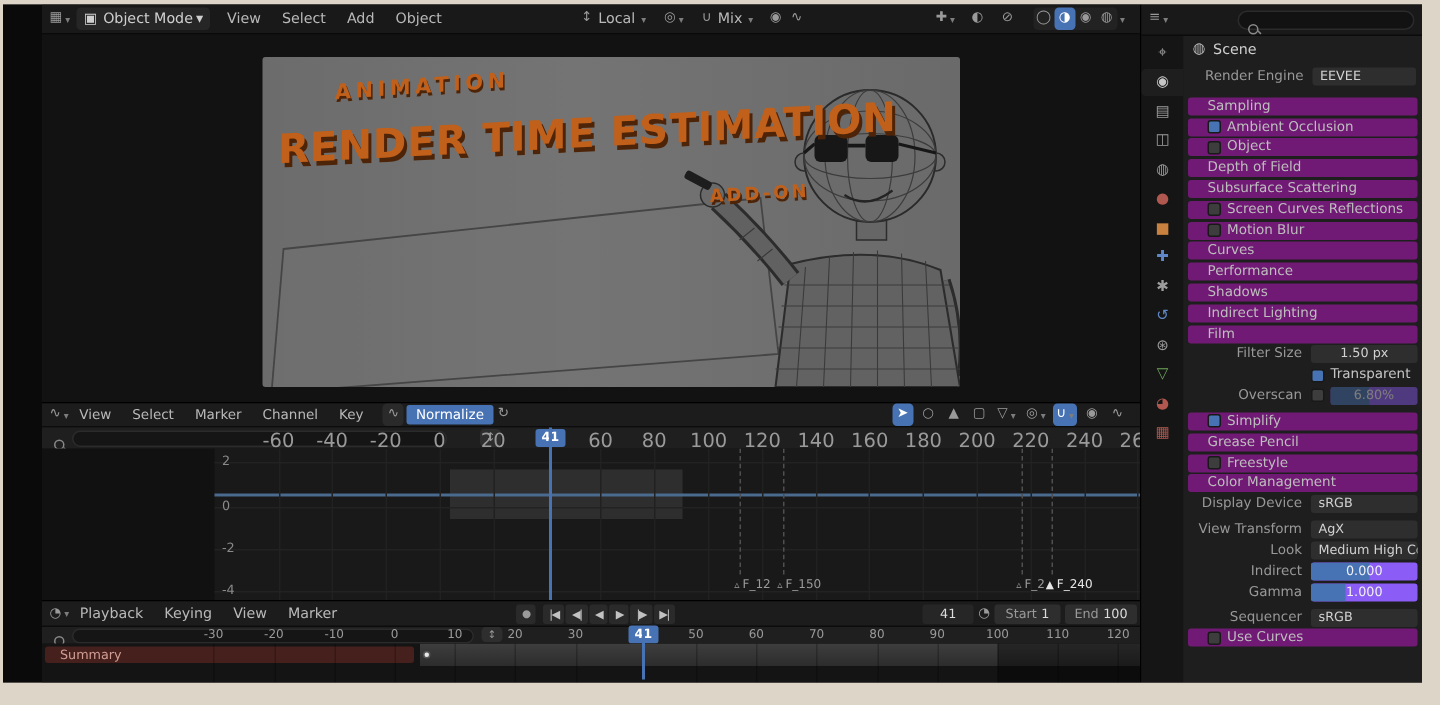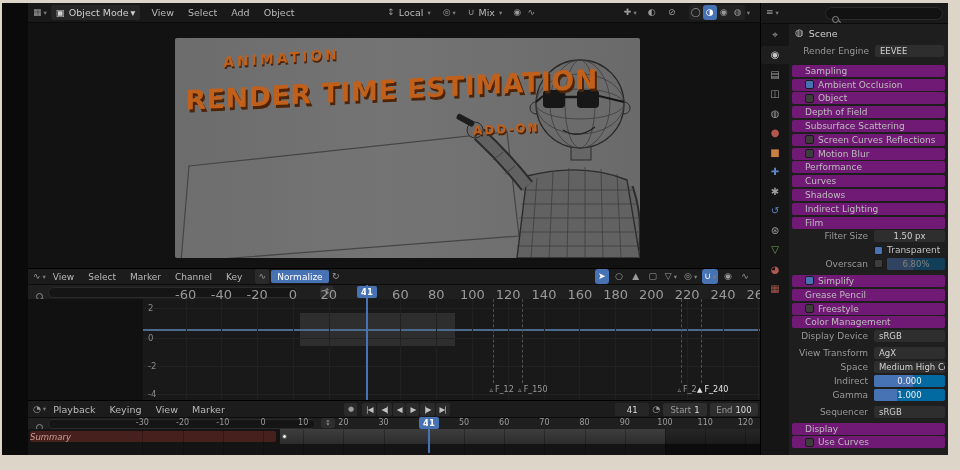--- a/index.html
+++ b/index.html
@@ -60,40 +60,40 @@
   .tl-header { left:0; top:0; right:0; height:17px; background:#1c1c1c; display:flex; align-items:center; border-bottom:1px solid #0c0c0c; }
   .transport { position:absolute; left:316px; top:2px; display:flex; align-items:center; gap:1px; }
   .tbtn { background:#2a2a2a; border-radius:2px; height:13px; display:flex; align-items:center; padding:0 4px; font-size:7.5px; color:#c2c2c2; letter-spacing:-1px; }
   .fields { position:absolute; right:2px; top:2px; display:flex; align-items:center; gap:3px; }
   .ffield { background:#2e2e2e; border-radius:2px; height:13px; display:flex; align-items:center; justify-content:center; font-size:8.5px; color:#dcdcdc; }
   .flabel { color:#9a9a9a; margin-right:3px; }
   .tl-ruler { left:0; top:17px; right:0; height:11px; background:#1f1f1f; }
   .tl-ruler .tick { top:0; font-size:8px; }
   .tl-chan { left:0; top:28px; right:0; bottom:0; background:#141414; overflow:hidden; }
   .sumbar { position:absolute; left:2px; top:2px; width:246px; height:11px; background:#46201d; border-radius:2px; display:flex; align-items:center; }
-  .sumbar span { font-size:8.5px; color:#cf9d94; margin-left:0;font-style:italic; }
+  .sumbar span { font-size:8.5px; color:#cf9d94; margin-left:10px; }
   .kfband { position:absolute; left:252px; right:0; top:0px; height:15px; background:linear-gradient(180deg,#3e3e3e,#2c2c2c); }
   .kfdot { position:absolute; left:254px; top:5px; width:5px; height:5px; background:#e8e8e8; border-radius:50%; border:1px solid #555; }
   .outrange { position:absolute; left:637px; right:0; top:0; bottom:0; background:rgba(0,0,0,.38); }
 
   
   .props { left:758px; top:0; width:188px; height:452px; background:#1e1e1e; border-left:1px solid #000; }
   .p-header { left:0; top:0; right:0; height:21px; background:#191919; border-bottom:1px solid #0b0b0b; }
   .p-tabs { left:0; top:21px; width:28px; bottom:0; background:#151515; }
   .tab { position:absolute; left:0; width:28px; height:18px; display:flex; align-items:center; justify-content:center; font-size:10px; }
   .tab.active { background:#1e1e1e; border-radius:3px 0 0 3px; }
   .p-body { left:28px; top:21px; right:0; bottom:0; background:#1e1e1e; overflow:hidden; }
   .bcrumb { display:flex; align-items:center; height:16px; padding:2px 4px 0 6px; }
   .bcrumb .ic { font-size:10px; color:#b8b8b8; }
   .bcrumb span.txt { font-size:9.5px; color:#cfcfcf; margin-left:5px; }
   .engrow { display:flex; align-items:center; height:16px; padding:0 4px; margin-top:3px; }
   .plabel { width:82px; text-align:right; font-size:9px; color:#989898; padding-right:6px; white-space:nowrap; overflow:hidden; }
   .wdrop,.wval { flex:1; background:#2e2e2e; border-radius:2px; height:12px; line-height:12px; font-size:8.5px; color:#d2d2d2; padding:0 5px; white-space:nowrap; overflow:hidden; }
   .wval { text-align:center; }
-  .wslider { flex:1; position:relative; background:#0369a1; border-radius:2px; height:12px; overflow:hidden; }
+  .wslider { flex:1; position:relative; background:#8b5cf6; border-radius:2px; height:12px; overflow:hidden; }
   .wslider .fill { position:absolute; left:0; top:0; bottom:0; background:#4772b3; }
   .wslider .txt { position:relative; display:block; text-align:center; font-size:8.5px; color:#f0f0f0; line-height:12px; }
   .wslider.dis { opacity:.45; }
   .rows { padding:4px 3px 0 3px; }
   .prow { display:flex; align-items:center; height:12px; margin-top:1.8px; }
   .prow.gap { margin-top:5px; }
   .phead { background:#701a75; border-radius:2px; padding:0 4px; }
   .phead .arr { font-size:7px; color:#9a9a9a; width:9px; }
   .phead .lbl { font-size:9px; color:#bdbdbd; white-space:nowrap; }
   .cb { width:9px; height:9px; border-radius:2px; background:#3d3d3d; border:1px solid #191919; margin-right:4px; display:flex; align-items:center; justify-content:center; font-size:7px; color:#fff; flex:none; }
@@ -491,25 +491,25 @@
             <span class="cb"></span>
             <span class="lbl">Screen Curves Reflections</span>
           </div>
           <div class="prow phead">
             <span class="arr"></span>
             <span class="cb"></span>
             <span class="lbl">Motion Blur</span>
           </div>
           <div class="prow phead">
             <span class="arr"></span>
+            <span class="lbl">Curves</span>
+          </div>
+          <div class="prow phead">
+            <span class="arr"></span>
             <span class="lbl">Performance</span>
-          </div>
-          <div class="prow phead">
-            <span class="arr"></span>
-            <span class="lbl">Curves</span>
           </div>
           <div class="prow phead">
             <span class="arr"></span>
             <span class="lbl">Shadows</span>
           </div>
           <div class="prow phead">
             <span class="arr"></span>
             <span class="lbl">Indirect Lighting</span>
           </div>
           <div class="prow phead">
@@ -553,45 +553,41 @@
           </div>
           <div class="prow">
             <span class="plabel">Display Device</span>
             <span class="wdrop">sRGB</span>
           </div>
           <div class="prow gap">
             <span class="plabel">View Transform</span>
             <span class="wdrop">AgX</span>
           </div>
           <div class="prow">
-            <span class="plabel">Space</span>
+            <span class="plabel">Look</span>
             <span class="wdrop">Medium High Contrast</span>
           </div>
           <div class="prow">
             <span class="plabel">Indirect</span>
             <div class="wslider">
               <div class="fill" style="width: 55%;"></div>
               <span class="txt">0.000</span>
             </div>
           </div>
           <div class="prow">
             <span class="plabel">Gamma</span>
             <div class="wslider">
               <div class="fill" style="width: 33%;"></div>
               <span class="txt">1.000</span>
             </div>
           </div>
           <div class="prow gap">
             <span class="plabel">Sequencer</span>
             <span class="wdrop">sRGB</span>
           </div>
-          <div class="prow gap phead">
-            <span class="arr"></span>
-            <span class="lbl">Display</span>
-          </div>
           <div class="prow phead">
             <span class="arr"></span>
             <span class="cb"></span>
             <span class="lbl">Use Curves</span>
           </div>
         </div>
     </div>
   </div>
 </div>
 

